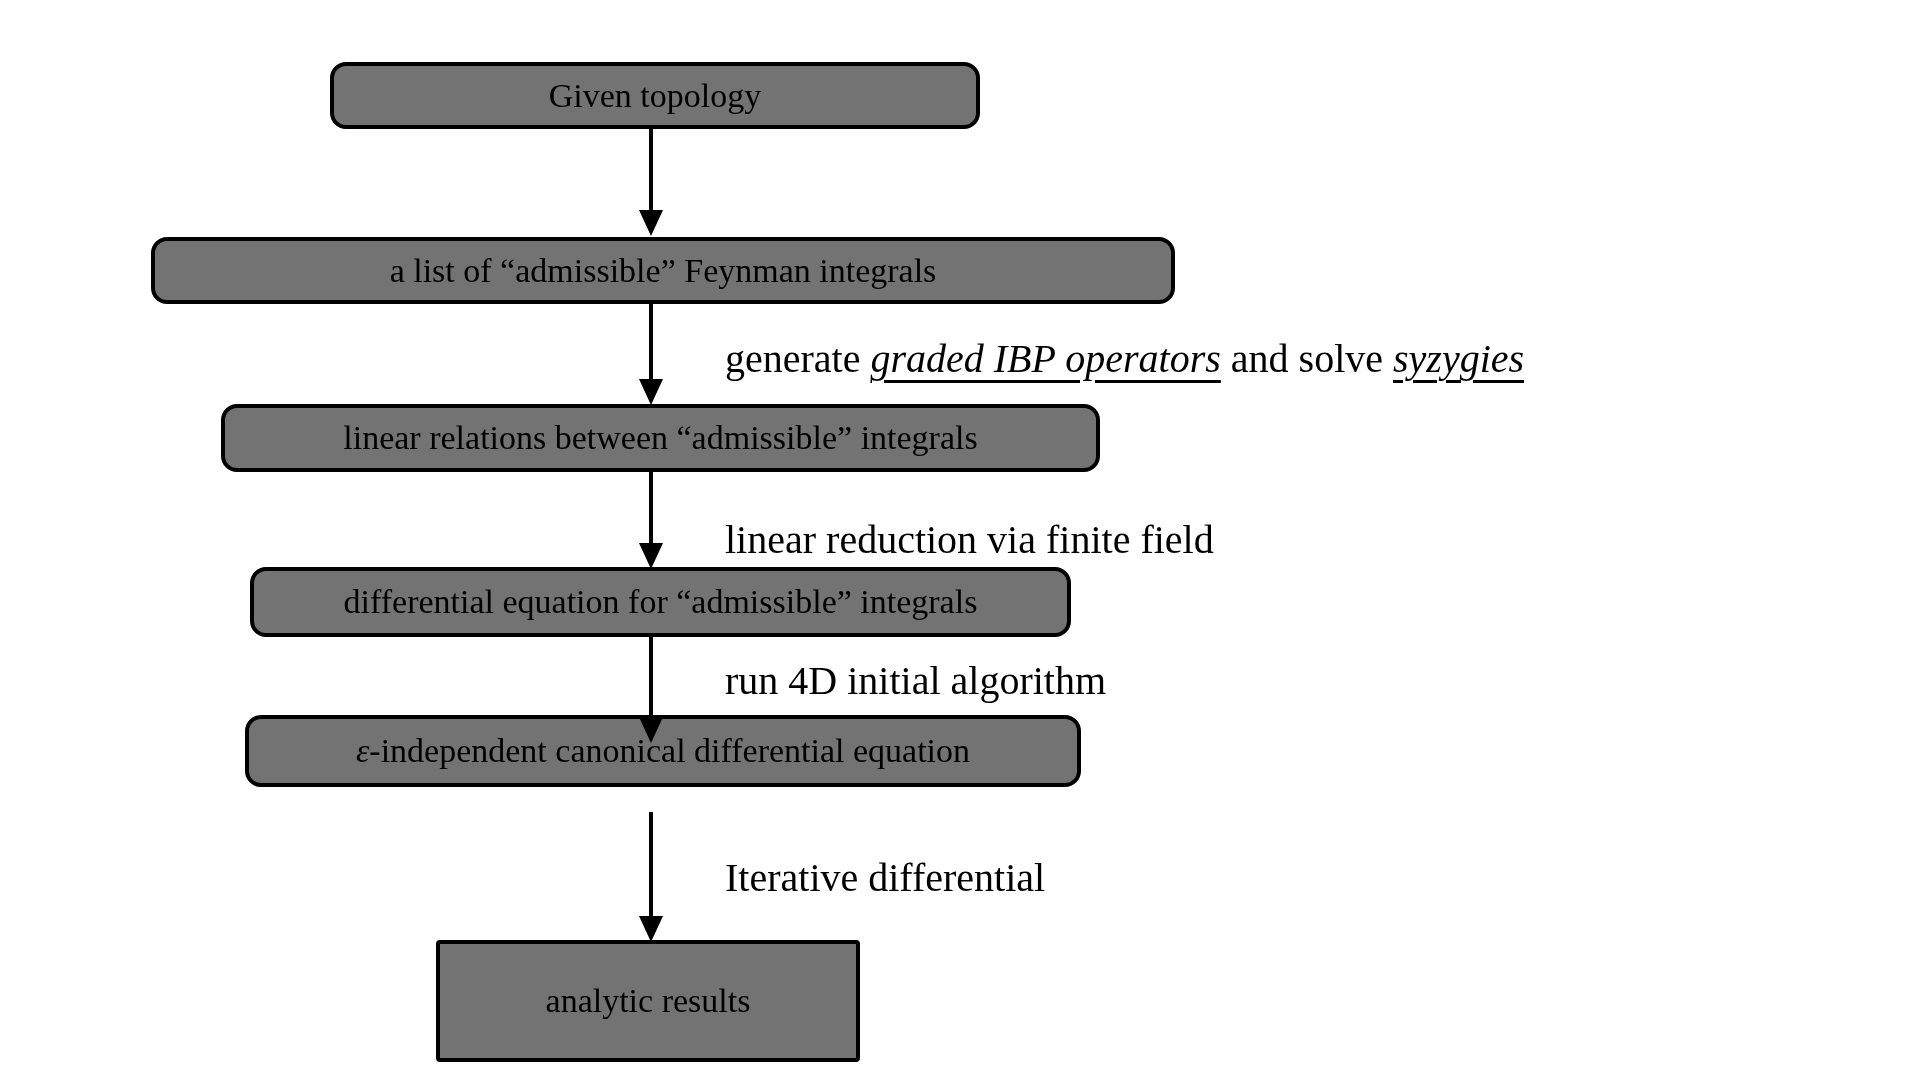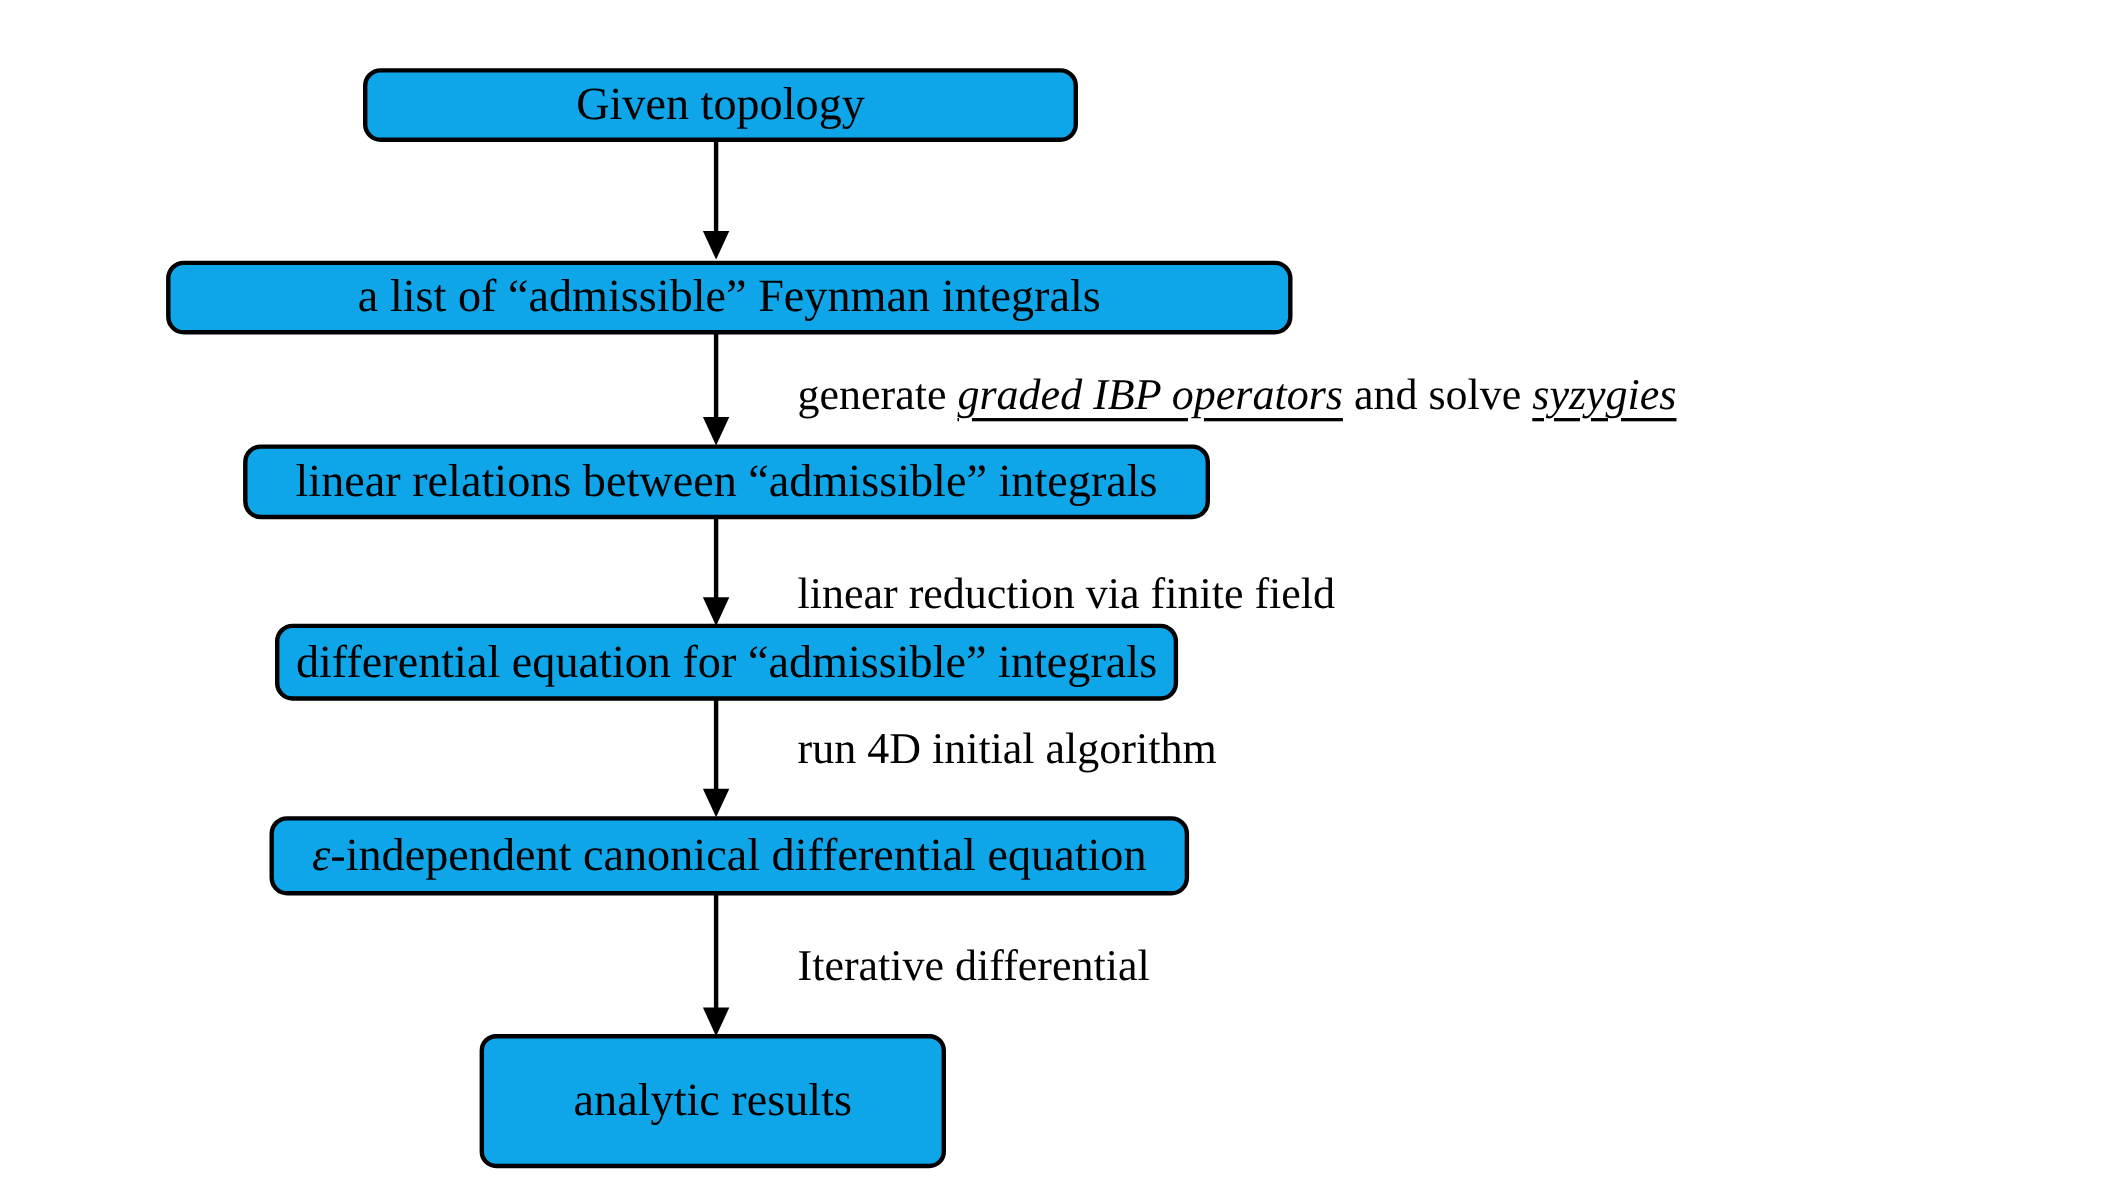--- a/index.html
+++ b/index.html
@@ -9,36 +9,36 @@
     overflow: hidden;
     font-family: "Liberation Serif", "DejaVu Serif", serif;
     color: #000000;
   }
   .canvas { position: relative; width: 1920px; height: 1080px; }
 
   
   .node {
     position: absolute;
     box-sizing: border-box;
-    background: #0ea5e9;
+    background: #737373;
     border: 4px solid #000000;
     border-radius: 16px;
     display: flex;
     align-items: center;
     justify-content: center;
-    font-size: 42px;
+    font-size: 34px;
     line-height: 1.1;
     white-space: nowrap;
   }
   .n1 { left: 330px; top:  62px; width: 650px;  height: 67px; }
   .n2 { left: 151px; top: 237px; width: 1024px; height: 67px; }
   .n3 { left: 221px; top: 404px; width: 879px;  height: 68px; }
   .n4 { left: 250px; top: 567px; width: 821px;  height: 70px; }
-  .n5 { left: 245px; top: 742px; width: 836px;  height: 72px; }
-  .n6 { left: 436px; top: 940px; width: 424px;  height: 122px; border-radius: 15px; }
+  .n5 { left: 245px; top: 715px; width: 836px;  height: 72px; }
+  .n6 { left: 436px; top: 940px; width: 424px;  height: 122px; border-radius: 4px; }
 
   
   .arrow { position: absolute; width: 24px; }
   .a1 { left: 639px; top: 128px; height: 108px; }
   .a2 { left: 639px; top: 302px; height: 103px; }
   .a3 { left: 639px; top: 470px; height:  99px; }
   .a4 { left: 639px; top: 635px; height: 108px; }
   .a5 { left: 639px; top: 812px; height: 130px; }
   .arrow .shaft {
     position: absolute;

